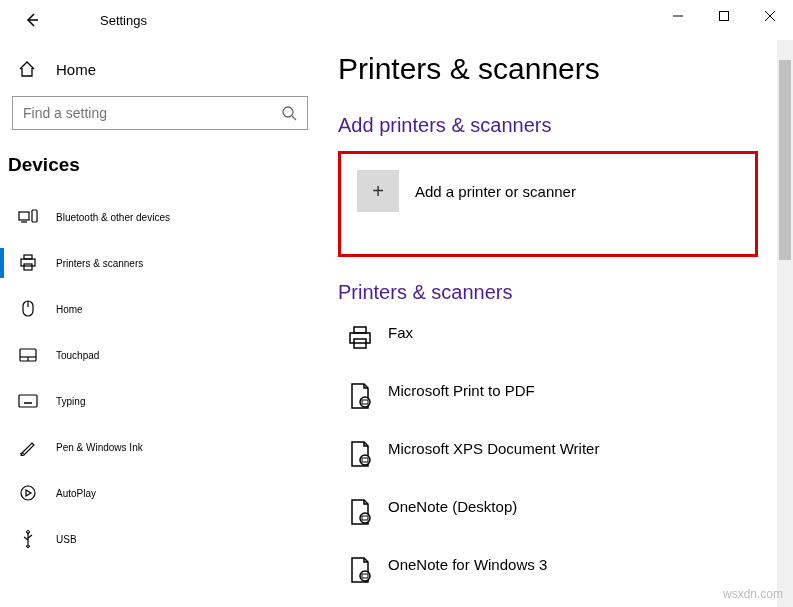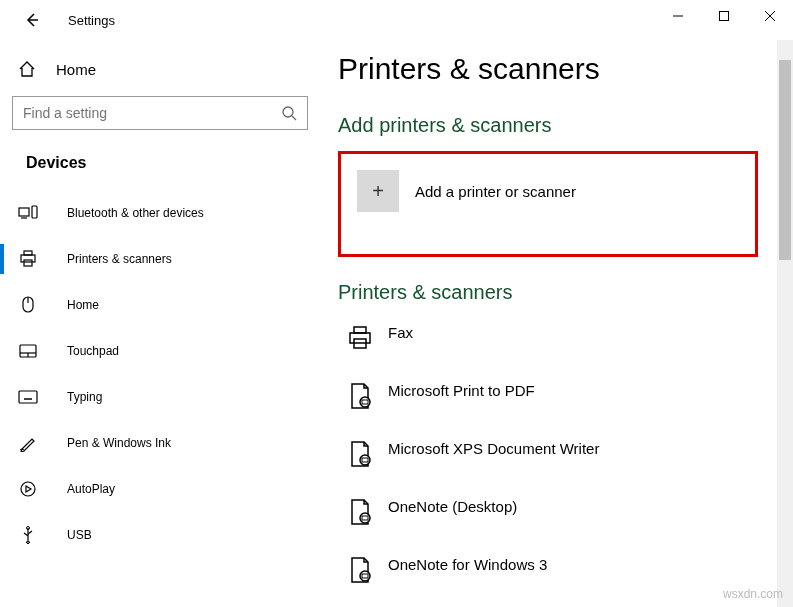--- a/index.html
+++ b/index.html
@@ -26,20 +26,21 @@
       height: 24px;
       display: flex;
       align-items: center;
       justify-content: center;
       margin-right: 24px;
       cursor: pointer;
     }
     .title-text {
       font-size: 13px;
       color: #000;
+      margin-left: 32px;
     }
     .window-controls {
       position: absolute;
       right: 0;
       top: 0;
       display: flex;
     }
     .win-ctrl {
       width: 46px;
       height: 32px;
@@ -82,44 +83,43 @@
     }
     .search-box input {
       flex: 1;
       border: none;
       outline: none;
       font-size: 14px;
       background: transparent;
       color: #666;
     }
     .section-label {
-      font-size: 16px;
+      font-size: 19px;
       font-weight: 600;
       color: #000;
-      padding: 0 16px 18px 26px;
+      padding: 0 16px 18px 8px;
     }
     .nav-item {
       display: flex;
       align-items: center;
       height: 46px;
       padding-left: 18px;
       cursor: pointer;
       position: relative;
     }
     .nav-item .icon {
       width: 20px;
       margin-right: 18px;
       display: flex;
       align-items: center;
       justify-content: center;
     }
     .nav-item .label {
-      font-size: 12px;
-      color: #000;
-      margin-left: 11px;
+      font-size: 10px;
+      color: #000;
     }
     .nav-item.active::before {
       content: "";
       position: absolute;
       left: 0;
       top: 8px;
       bottom: 8px;
       width: 4px;
       background: #0078d4;
     }
@@ -129,21 +129,21 @@
     }
     .page-title {
       font-size: 30px;
       font-weight: 500;
       color: #000;
       margin-bottom: 28px;
     }
     .subheading {
       font-size: 20px;
       font-weight: 500;
-      color: #14532d;
+      color: #4c1d95;
       margin-bottom: 14px;
     }
     .add-box {
       border: 3px solid #d60000;
       padding: 16px 16px 42px 16px;
       margin-bottom: 24px;
       position: relative;
       width: 420px;
     }
     .add-item {

